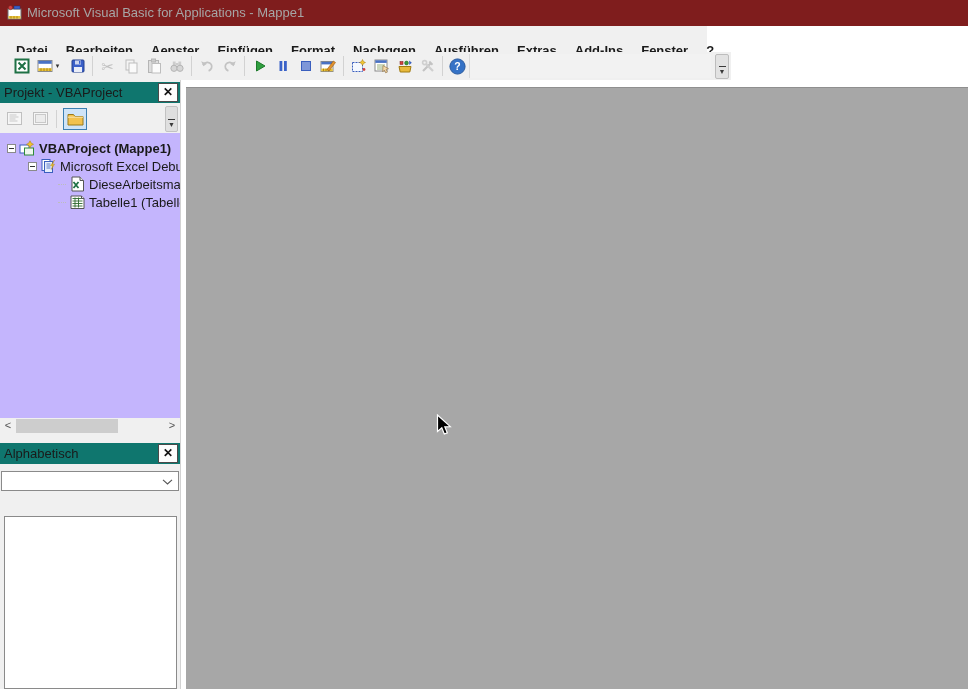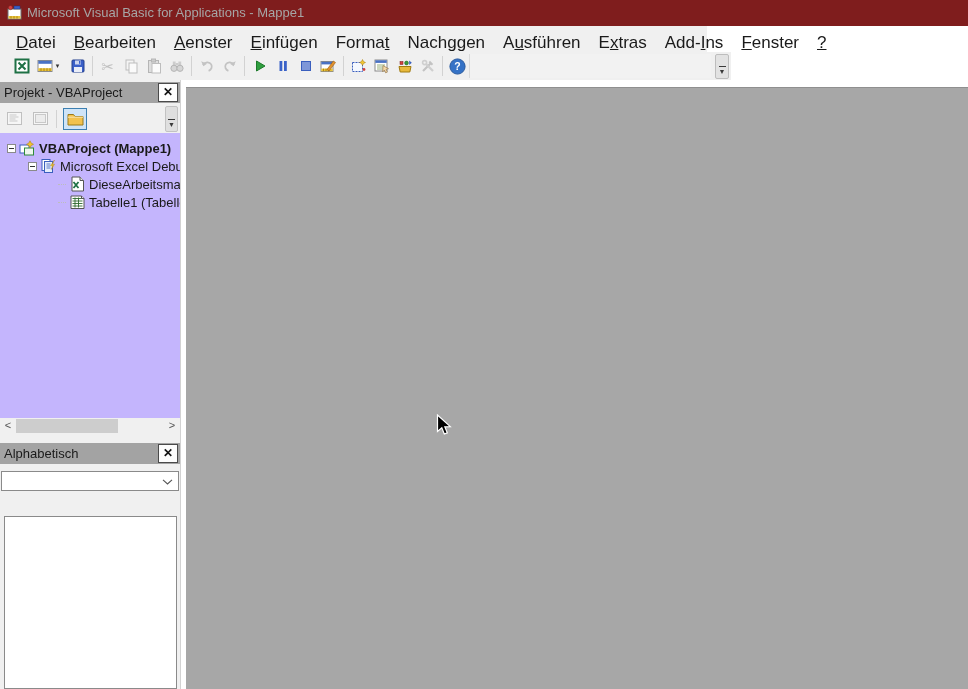--- a/index.html
+++ b/index.html
@@ -10,39 +10,39 @@
   }
 
   
   .titlebar { position:absolute; left:0; top:0; width:968px; height:26px; background:#7f1d1d; }
   .titlebar .app-icon { position:absolute; left:6px; top:5px; width:16px; height:16px; }
   .titlebar .title-text { position:absolute; left:27px; top:0; line-height:26px; font-size:13px; color:#a6a6a6; white-space:nowrap; }
 
   
   .menubar { position:absolute; left:0; top:26px; width:707px; height:26px; background:#f0f0f0; display:flex; align-items:stretch; }
   .grip { width:3px; margin:5px 3px 5px 4px; background:repeating-linear-gradient(to bottom,#c3c3c3 0 1px,transparent 1px 3px); }
-  .menu-item { padding:4px 9px; line-height:26px; font-size:17px; white-space:nowrap; cursor:default; }
+  .menu-item { padding:12px 9px; line-height:26px; font-size:13px; white-space:nowrap; cursor:default;font-weight:bold; }
   .u { text-decoration:underline; }
 
   
   .toolbar { position:absolute; left:0; top:52px; width:731px; height:28px; background:#f0f0f0; display:flex; align-items:center; }
   .tb-btn { width:23px; height:23px; display:flex; align-items:center; justify-content:center; border:1px solid transparent; }
   .tb-sep { width:1px; height:20px; background:#d2d2d2; margin:0 3px; }
   .tb-dd-arrow { font-size:7px; color:#333; width:9px; text-align:center; }
   .glyph-disabled { color:#c0c0c0; font-size:15px; line-height:15px; }
   .tb-spacer { flex:1; align-self:stretch; margin:2px 4px 2px 0; background:#f2f2f2; border-left:1px solid #dadada; }
   .tb-overflow { width:14px; height:25px; margin-right:2px; background:#e2e2e2; border:1px solid #bdbdbd; border-radius:2px;
                  display:flex; flex-direction:column; align-items:center; justify-content:flex-end; padding-bottom:3px; gap:1px; }
   .overflow-line { width:7px; border-top:1px solid #3a3a3a; }
   .overflow-glyph { font-size:7px; line-height:7px; color:#3a3a3a; }
 
   
   .dock { position:absolute; left:0; top:80px; width:181px; height:609px; background:#f0f0f0; border-right:1px solid #d2d2d2; }
 
-  .panel-header { position:absolute; left:0; width:180px; height:21px; background:#a3a3a3; font-size:13px; line-height:21px; padding-left:4px; }
+  .panel-header { position:absolute; left:0; width:180px; height:21px; background:#0f766e; font-size:13px; line-height:21px; padding-left:4px; }
   .close-btn { position:absolute; right:2px; top:1px; width:20px; height:19px; background:#fdfdfd; border:1px solid #4a4a4a;
                font-size:12px; font-weight:bold; line-height:17px; text-align:center; color:#111; cursor:default; }
 
   .proj-header { top:2px; }
   .proj-toolbar { position:absolute; left:0; top:24px; width:180px; height:29px; background:#f0f0f0; display:flex; align-items:center; }
   .pt-btn { width:24px; height:22px; display:flex; align-items:center; justify-content:center; border:1px solid transparent; margin-left:2px; }
   .pt-btn.active { background:#cfe4f7; border-color:#3c7fb1; }
   .pt-sep { width:1px; height:18px; background:#d2d2d2; margin:0 4px; }
   .pt-overflow { margin-left:auto; margin-right:2px; width:13px; height:26px; background:#dfdfdf; border:1px solid #c2c2c2; border-radius:2px;
                  display:flex; flex-direction:column; align-items:center; justify-content:flex-end; padding-bottom:3px; gap:1px; }

